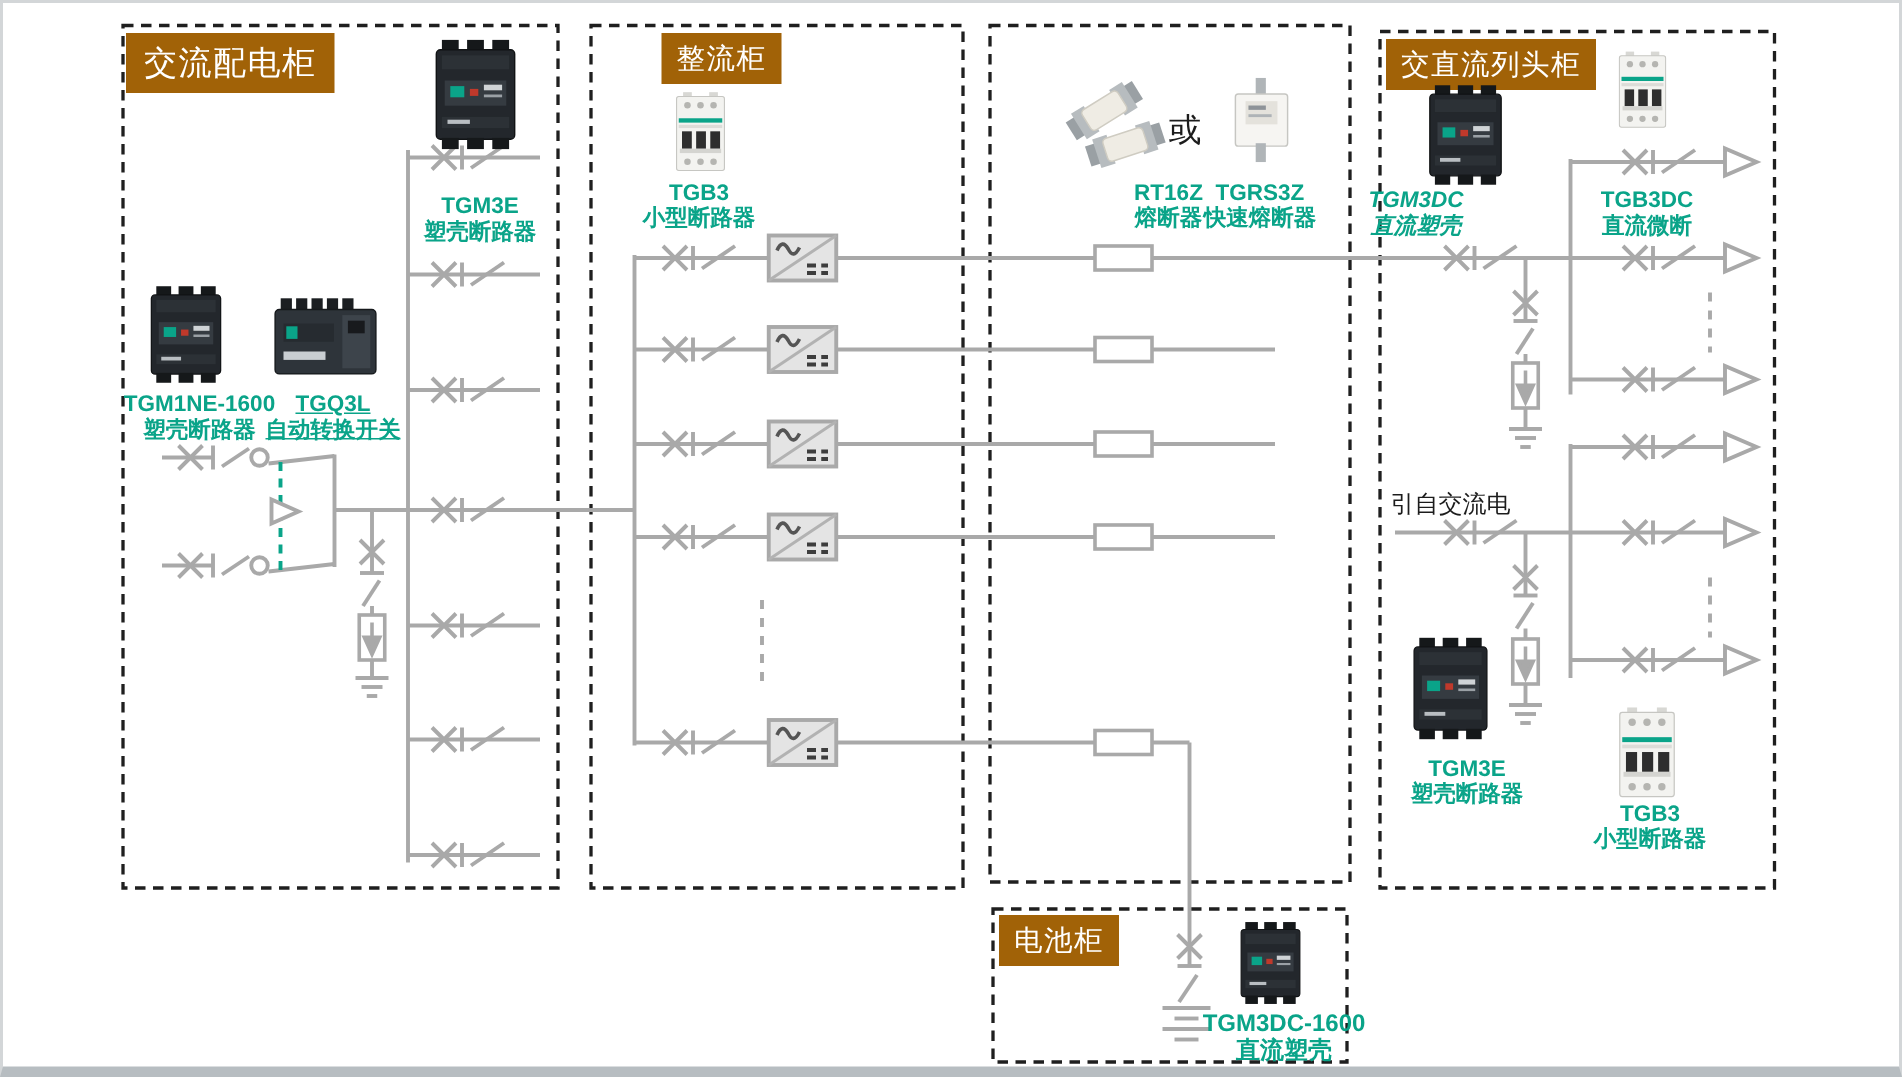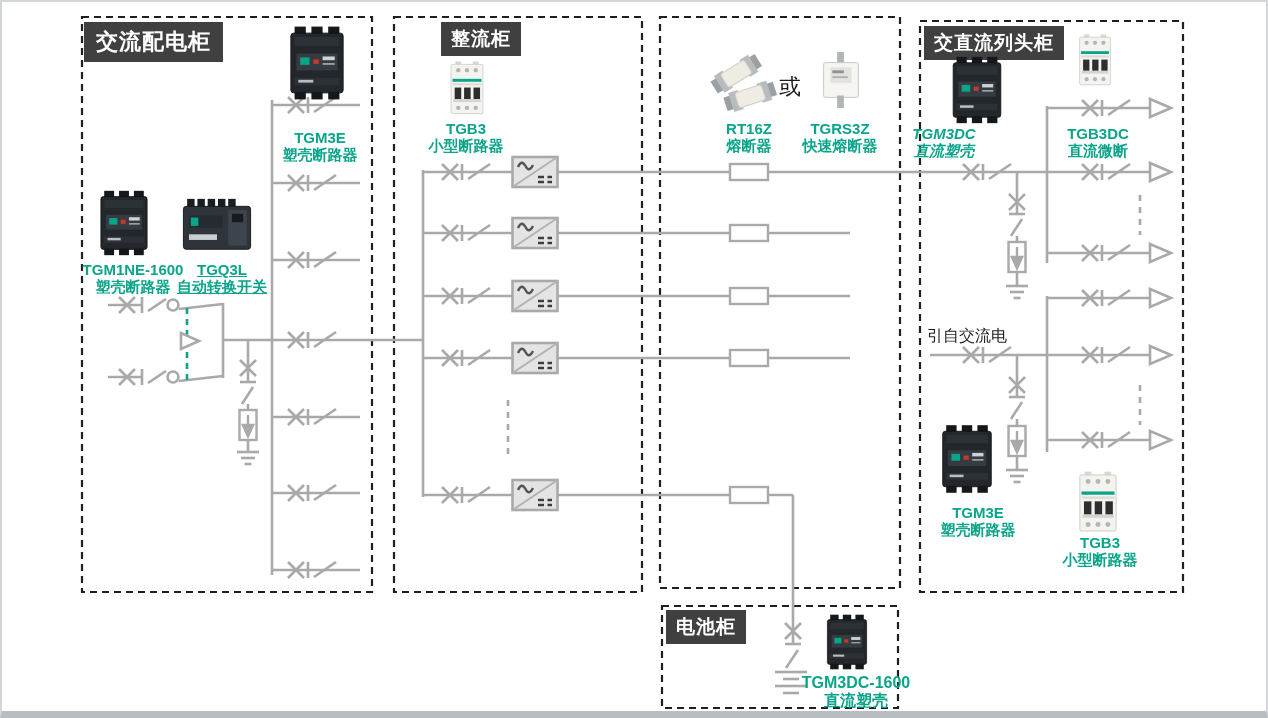--- a/index.html
+++ b/index.html
@@ -1,19 +1,19 @@
 <!DOCTYPE html>
 <html><head>
 <meta charset="utf-8">
 <style>
   html,body{margin:0;padding:0;background:#ffffff;}
   #stage{position:relative;width:1268px;height:718px;background:#ffffff;overflow:hidden;
          font-family:"Liberation Sans","DejaVu Sans",sans-serif;}
   .frame{position:absolute;inset:0;border:2px solid #d3d6d8;border-bottom:7px solid #b7bdc1;pointer-events:none;}
-  .cab-title{position:absolute;color:#ffffff;font-weight:bold;background:#404040;
+  .cab-title{position:absolute;color:#ffffff;font-weight:normal;background:#a16207;
              padding:5px 12px;letter-spacing:1px;white-space:nowrap;}
   .t-big{font-size:22px;}
   .t-std{font-size:19px;padding:4px 10px;}
   .plabel{position:absolute;color:#0aa489;font-weight:bold;font-size:15px;line-height:1.15;
           text-align:center;white-space:nowrap;transform:translateX(-50%);}
   .annot{position:absolute;color:#1c1c1c;}
   .prod{position:absolute;}
   .prod svg{display:block;width:100%;height:100%;}
   svg.schem{position:absolute;left:0;top:0;}
   .schem path,.schem line,.schem rect,.schem circle{vector-effect:none;}
@@ -358,21 +358,21 @@
     <div>塑壳断路器</div>
   </div>
   <div class="plabel" style="left:222px;top:261px;text-decoration:underline;">
     <div>TGQ3L</div>
     <div>自动转换开关</div>
   </div>
   <div class="plabel" style="left:466px;top:120px;">
     <div>TGB3</div>
     <div>小型断路器</div>
   </div>
-  <div class="plabel" style="left:749px;top:120px;">
+  <div class="plabel" style="left:779px;top:120px;">
     <div>RT16Z</div>
     <div>熔断器</div>
   </div>
   <div class="plabel" style="left:840px;top:120px;">
     <div>TGRS3Z</div>
     <div>快速熔断器</div>
   </div>
   <div class="plabel" style="left:944px;top:125px;font-style:italic;">
     <div>TGM3DC</div>
     <div>直流塑壳</div>

